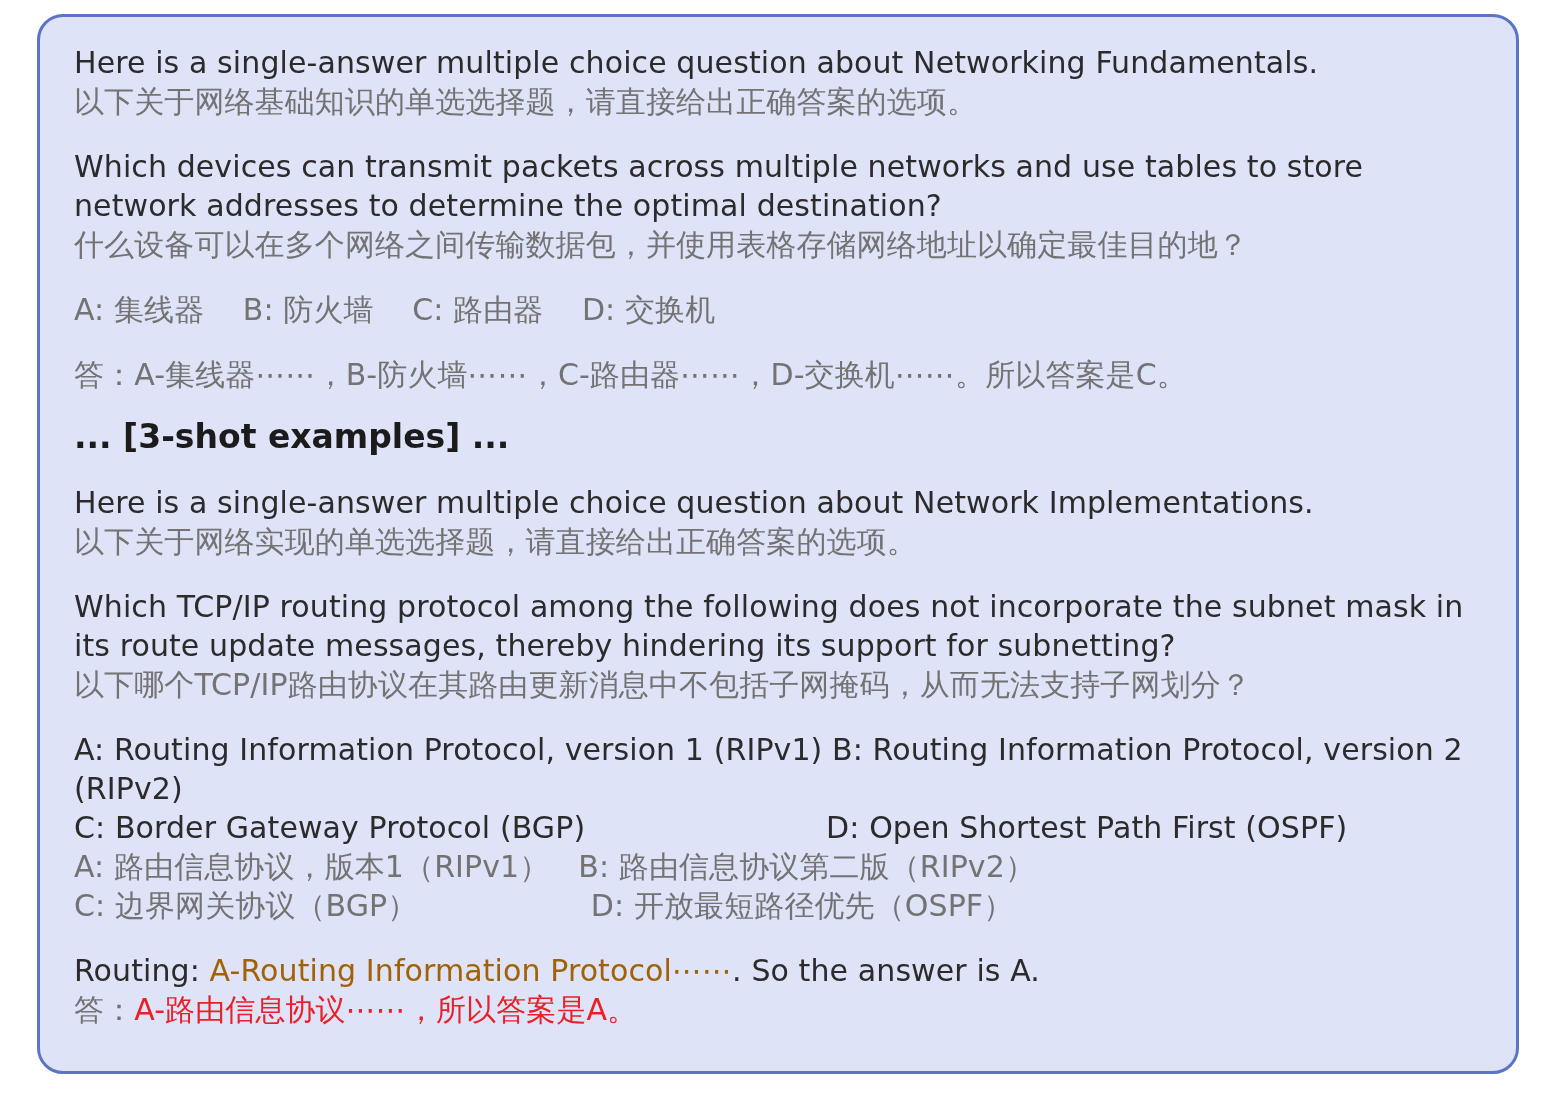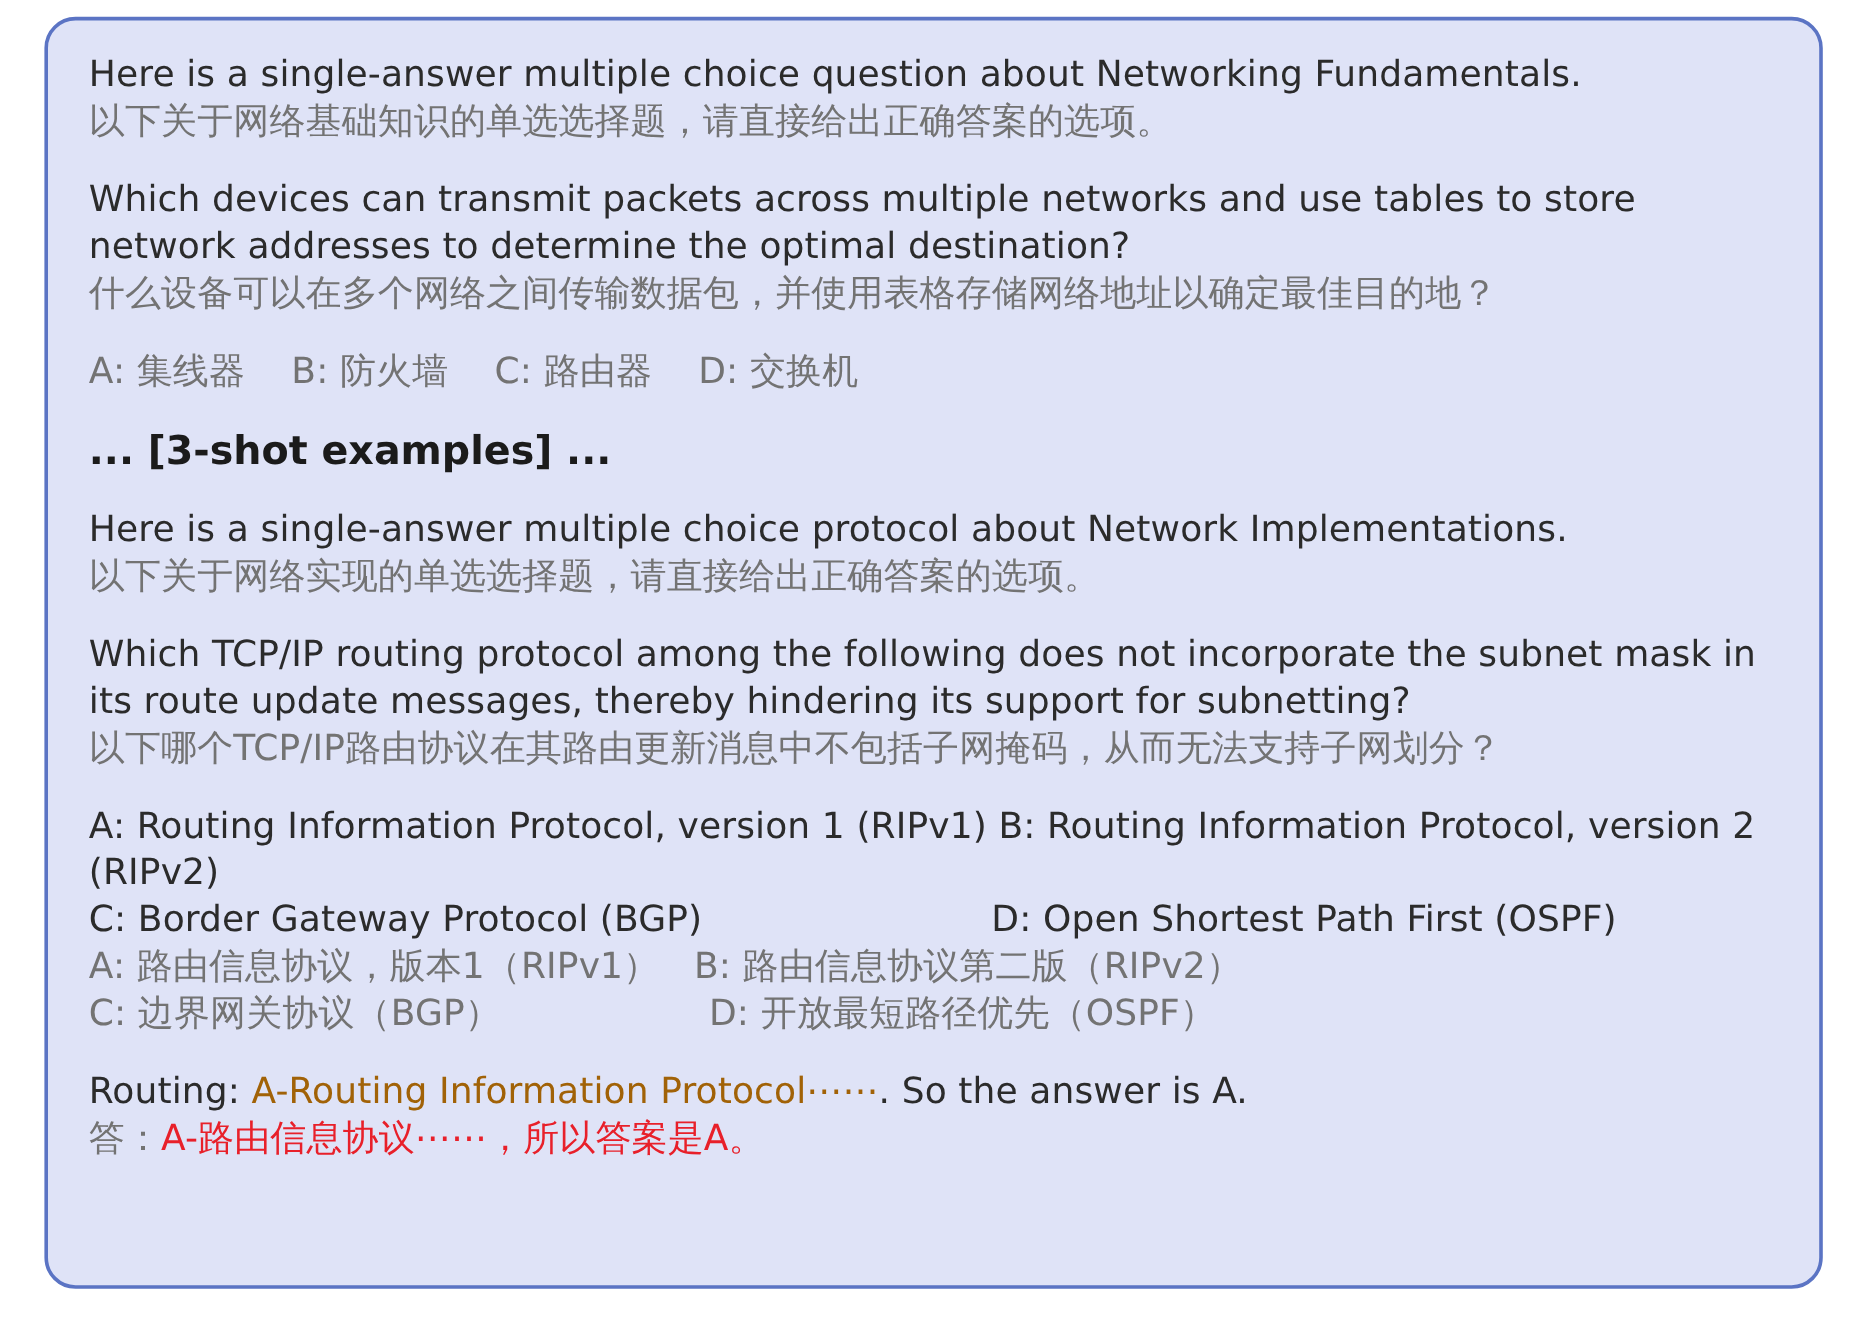--- a/index.html
+++ b/index.html
@@ -68,26 +68,27 @@
   <div class="blk">
     <div class="ln">Which devices can transmit packets across multiple networks and use tables to store network addresses to determine the optimal destination?</div>
     <div class="ln zh">什么设备可以在多个网络之间传输数据包，并使用表格存储网络地址以确定最佳目的地？</div>
   </div>
 
   <div class="blk">
     <div class="ln zh">A: 集线器    B: 防火墙    C: 路由器    D: 交换机</div>
   </div>
 
   <div class="blk tight">
+    <div class="ln zh">答：A-集线器⋯⋯，B-防火墙⋯⋯，C-路由器⋯⋯，D-交换机⋯⋯。所以答案是C。</div>
   </div>
 
   <div class="shot-note">... [3-shot examples] ...</div>
 
   <div class="blk">
-    <div class="ln">Here is a single-answer multiple choice protocol about Network Implementations.</div>
+    <div class="ln">Here is a single-answer multiple choice question about Network Implementations.</div>
     <div class="ln zh">以下关于网络实现的单选选择题，请直接给出正确答案的选项。</div>
   </div>
 
   <div class="blk">
     <div class="ln">Which TCP/IP routing protocol among the following does not incorporate the subnet mask in its route update messages, thereby hindering its support for subnetting?</div>
     <div class="ln zh">以下哪个TCP/IP路由协议在其路由更新消息中不包括子网掩码，从而无法支持子网划分？</div>
   </div>
 
   <div class="blk">
     <div class="ln">A: Routing Information Protocol, version 1 (RIPv1) B: Routing Information Protocol, version 2 (RIPv2)</div>

